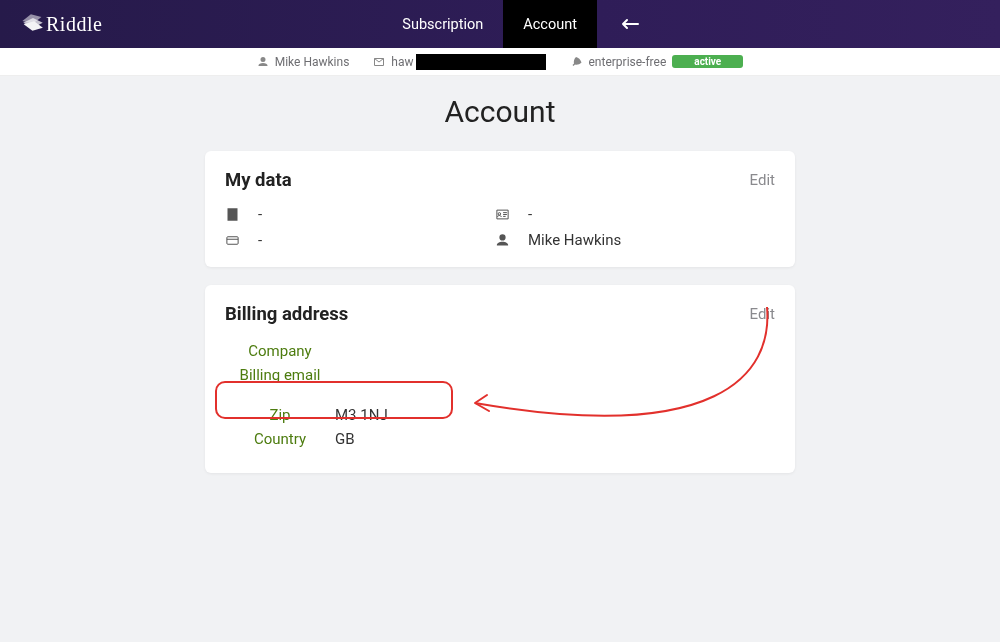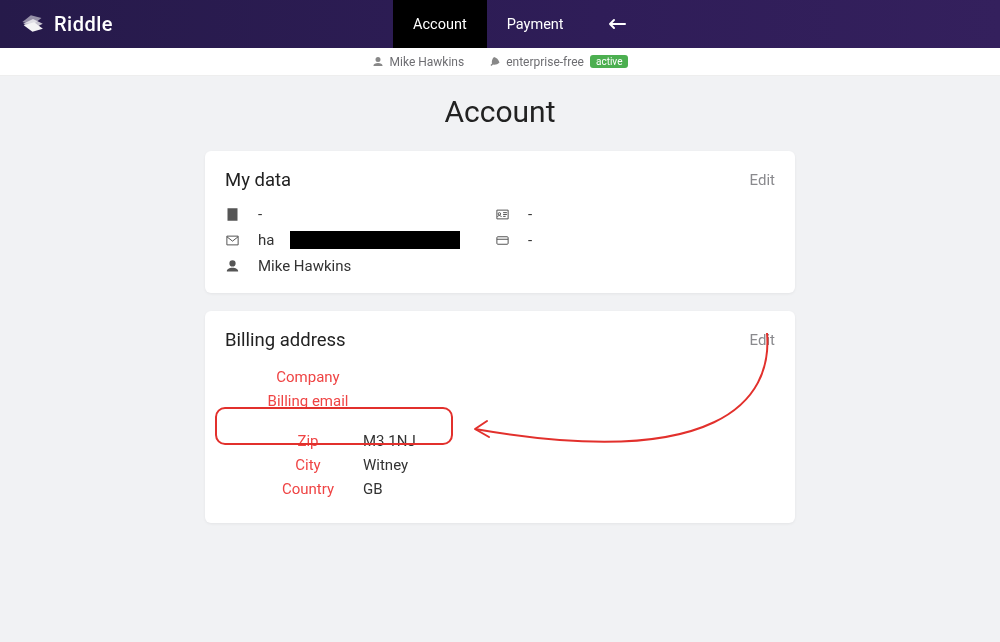--- a/index.html
+++ b/index.html
@@ -13,22 +13,22 @@
     .topnav {
       background: #2b1c56;
       background: linear-gradient(90deg, #261a4a 0%, #2f1d58 60%, #34205d 100%);
       height: 48px;
       display: flex;
       align-items: center;
       padding-left: 20px;
     }
     .brand {
       display: flex;
-      align-items: flex-end;
-      gap: 8px;
+      align-items: flex-start;
+      font-family: Liberation Serif, serif;
     }
     .brand-icon {
       width: 26px;
       height: 22px;
       position: relative;
     }
     .brand-text {
       color: #fff;
       font-size: 20px;
       font-weight: 500;
@@ -71,23 +71,23 @@
       font-size: 12px;
       color: #6e6e72;
     }
     .subbar .seg { display: flex; align-items: center; gap: 6px; }
     .subbar svg { width: 12px; height: 12px; }
     .redact1 { background:#000; width:130px; height:16px; display:inline-block; margin-left:-3px;}
     .badge {
       background: #4caf50;
       color: #fff;
       font-size: 10px;
-      padding: 1px 6px;
+      padding: 1px 22px;
       border-radius: 3px;
-      font-weight: 400;
+      font-weight: 700;
     }
 
     .page-title {
       text-align: center;
       font-size: 30px;
       font-weight: 400;
       color: #222;
       margin: 18px 0 22px;
     }
 
@@ -99,21 +99,21 @@
       box-shadow: 0 1px 3px rgba(0,0,0,0.06);
       padding: 18px 20px 18px 20px;
       position: relative;
     }
     .card-header {
       display: flex;
       justify-content: space-between;
       align-items: center;
       margin-bottom: 14px;
     }
-    .card-title { font-size: 18.5px; color:#222; font-weight:400;}
+    .card-title { font-size: 18.5px; color:#222; font-weight:700;}
     .edit-link { font-size: 15px; color: #8a8a8e; cursor: pointer; }
 
     .mydata-grid {
       display: grid;
       grid-template-columns: 270px 270px;
       row-gap: 8px;
       font-size: 15px;
       color: #333;
     }
     .mydata-row { display: flex; align-items: center; gap: 18px; }
@@ -121,21 +121,21 @@
     .redact2 { background:#000; width:170px; height:18px; display:inline-block; margin-left:-2px;}
 
     .billing-table {
       font-size: 15px;
       color: #333;
     }
     .billing-table .brow {
       display: flex;
       padding: 3px 0;
     }
-    .billing-table .brow .blabel { width: 110px; color: #ef4444; margin-left: 28px; }
+    .billing-table .brow .blabel { width: 110px; color: #4d7c0f; }
     .billing-table .brow .bval { color: #333; }
 
     .highlight-box {
       position: absolute;
       border: 2px solid #e2302c;
       border-radius: 10px;
       left: 10px;
       top: 96px;
       width: 238px;
       height: 38px;
@@ -160,39 +160,46 @@
         <g fill="#fff" opacity="0.95">
           <path transform="rotate(-12 12 14)" d="M4 8 L16 2 L28 8 L16 14 Z" opacity="0.55"></path>
           <path d="M4 12 L16 6 L28 12 L16 18 Z" opacity="0.78"></path>
           <path transform="rotate(10 16 18)" d="M4 16 L16 10 L28 16 L16 22 Z"></path>
         </g>
       </svg>
     </span>
     <span class="brand-text">Riddle</span>
   </div>
   <div class="nav-items">
+    <div class="nav-item">Subscription</div>
     <div class="nav-item active">Account</div>
-    <div class="nav-item">Payment</div>
     <div class="nav-back">
       <svg width="18" height="12" viewBox="0 0 18 12">
           <path d="M17 6H2 M6 2L2 6l4 4" stroke="#fff" stroke-width="2" fill="none" stroke-linecap="round" stroke-linejoin="round"></path>
         </svg>
     </div>
   </div>
 </div>
 
 <div class="subbar">
   <div class="seg">
     <svg viewBox="0 0 24 24" fill="#888">
         <path d="M12 12a5 5 0 100-10 5 5 0 000 10zm0 2c-5 0-9 2.5-9 5v1h18v-1c0-2.5-4-5-9-5z"></path>
       </svg>
     <span>Mike Hawkins</span>
   </div>
   <div class="seg">
     <svg viewBox="0 0 24 24" fill="#888">
+        <path d="M3 5h18v14H3z M3 5l9 7 9-7" stroke="#888" fill="none" stroke-width="2"></path>
+      </svg>
+    <span>haw</span>
+      <span class="redact1"></span>
+  </div>
+  <div class="seg">
+    <svg viewBox="0 0 24 24" fill="#888">
         <path d="M12 2C8 6 7 11 8 15l-3 3 2 2 3-3c4 1 9 0 13-4-2-6-6-10-11-11z"></path>
       </svg>
     <span>enterprise-free</span>
     <span class="badge">active</span>
   </div>
 </div>
 
 <h1 class="page-title">Account</h1>
 
 <div class="card">
@@ -208,28 +215,20 @@
       <span>-</span>
     </div>
     <div class="mydata-row">
       <svg viewBox="0 0 24 24">
           <path d="M3 5h18v14H3zM7 13a2 2 0 100-4 2 2 0 000 4zm-3 3c0-1.5 2-2.5 3-2.5s3 1 3 2.5M13 9h6M13 12h6M13 15h4" stroke="#555" stroke-width="1.6" fill="none"></path>
         </svg>
       <span>-</span>
     </div>
     <div class="mydata-row">
       <svg viewBox="0 0 24 24">
-          <path d="M3 5h18v14H3z" fill="none" stroke="#555" stroke-width="1.6"></path>
-          <path d="M3 6l9 7 9-7" fill="none" stroke="#555" stroke-width="1.6"></path>
-        </svg>
-      <span>ha</span>
-        <span class="redact2"></span>
-    </div>
-    <div class="mydata-row">
-      <svg viewBox="0 0 24 24">
           <rect x="3" y="6" width="18" height="12" rx="1.5" fill="none" stroke="#555" stroke-width="1.6"></rect>
           <path d="M3 10h18" stroke="#555" stroke-width="1.6"></path>
         </svg>
       <span>-</span>
     </div>
     <div class="mydata-row">
       <svg viewBox="0 0 24 24">
           <path d="M12 12a5 5 0 100-10 5 5 0 000 10zm0 2c-5 0-9 2.5-9 5v1h18v-1c0-2.5-4-5-9-5z"></path>
         </svg>
       <span>Mike Hawkins</span>
@@ -248,24 +247,20 @@
         <div class="bval"></div>
       </div>
     <div class="brow">
         <div class="blabel">Billing email</div>
         <div class="bval"></div>
       </div>
     <div style="height:16px;"></div>
     <div class="brow">
         <div class="blabel">Zip</div>
         <div class="bval">M3 1NJ</div>
-      </div>
-    <div class="brow">
-        <div class="blabel">City</div>
-        <div class="bval">Witney</div>
       </div>
     <div class="brow">
         <div class="blabel">Country</div>
         <div class="bval">GB</div>
       </div>
   </div>
 
   <div class="highlight-box"></div>
   <svg class="arrow-svg" viewBox="0 0 320 160">
     <path d="M 310 2 C 316 70, 260 140, 18 98" stroke="#e2302c" stroke-width="2" fill="none"></path>

